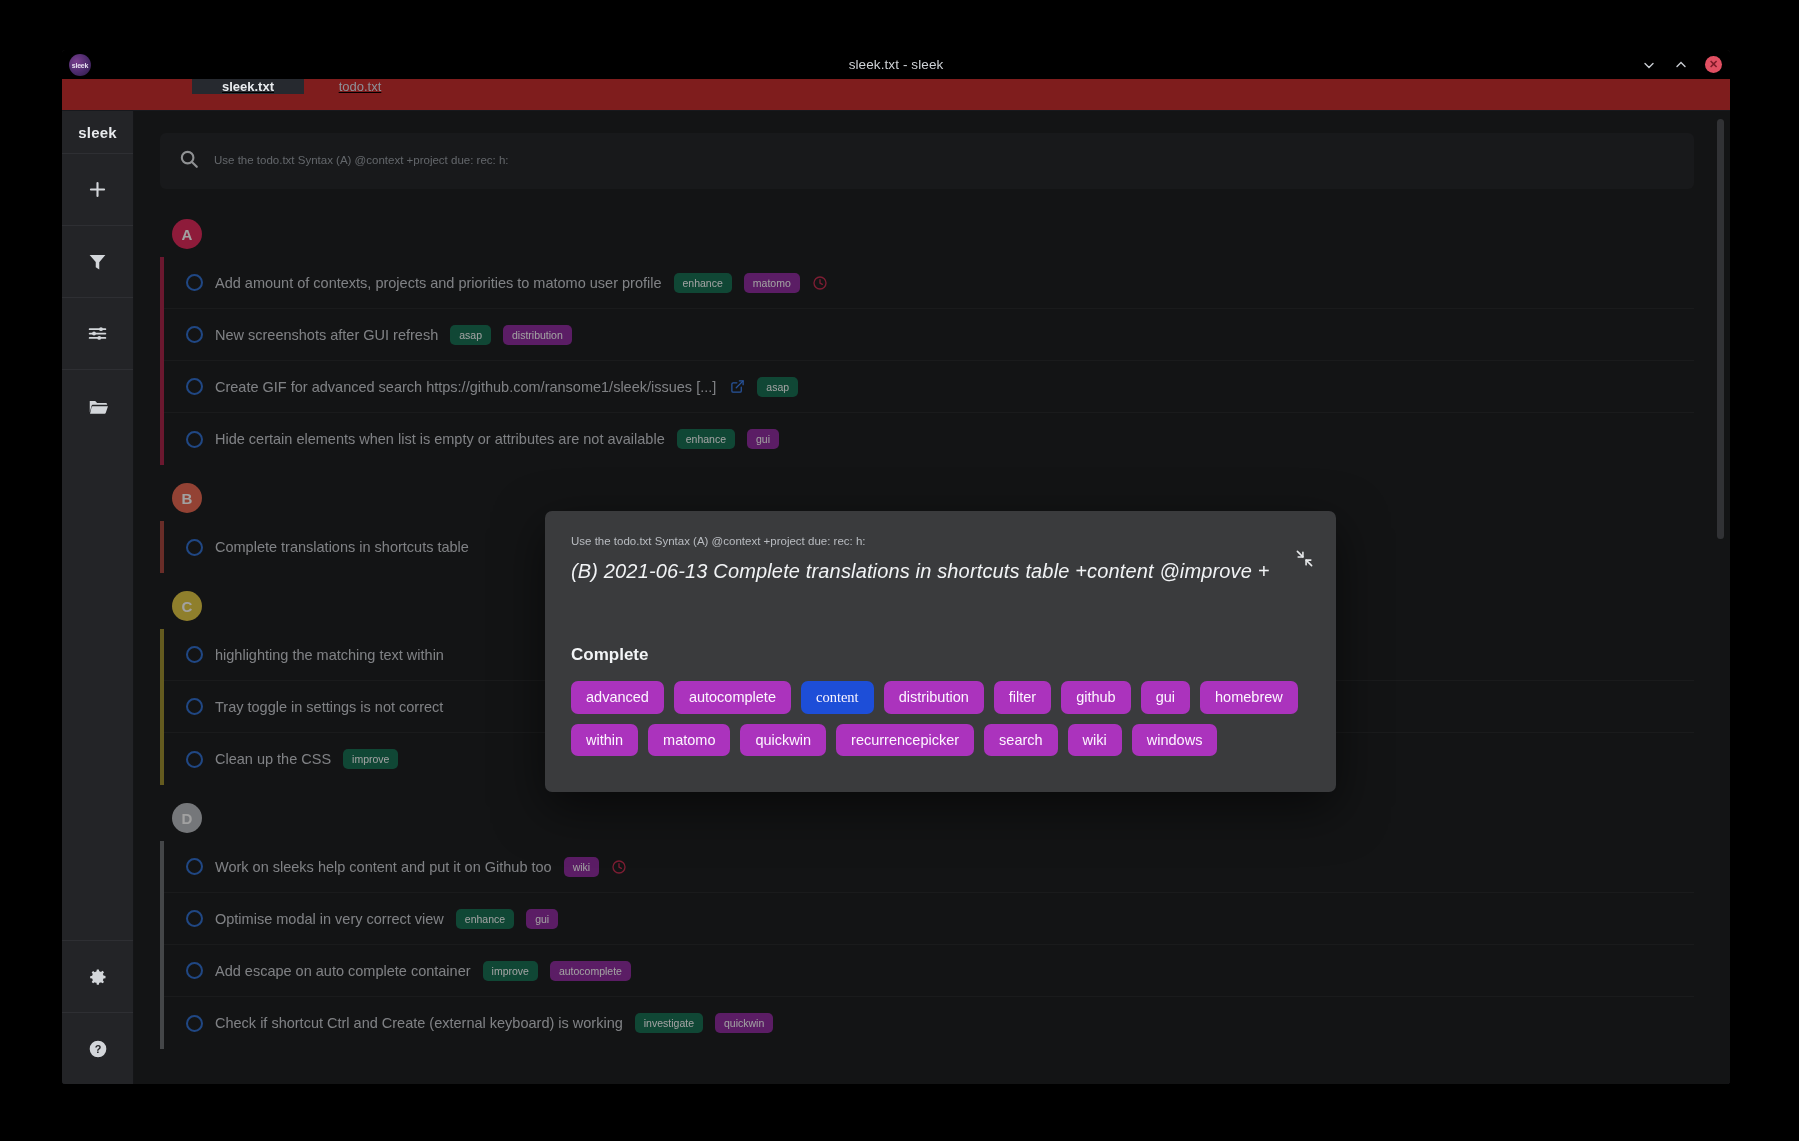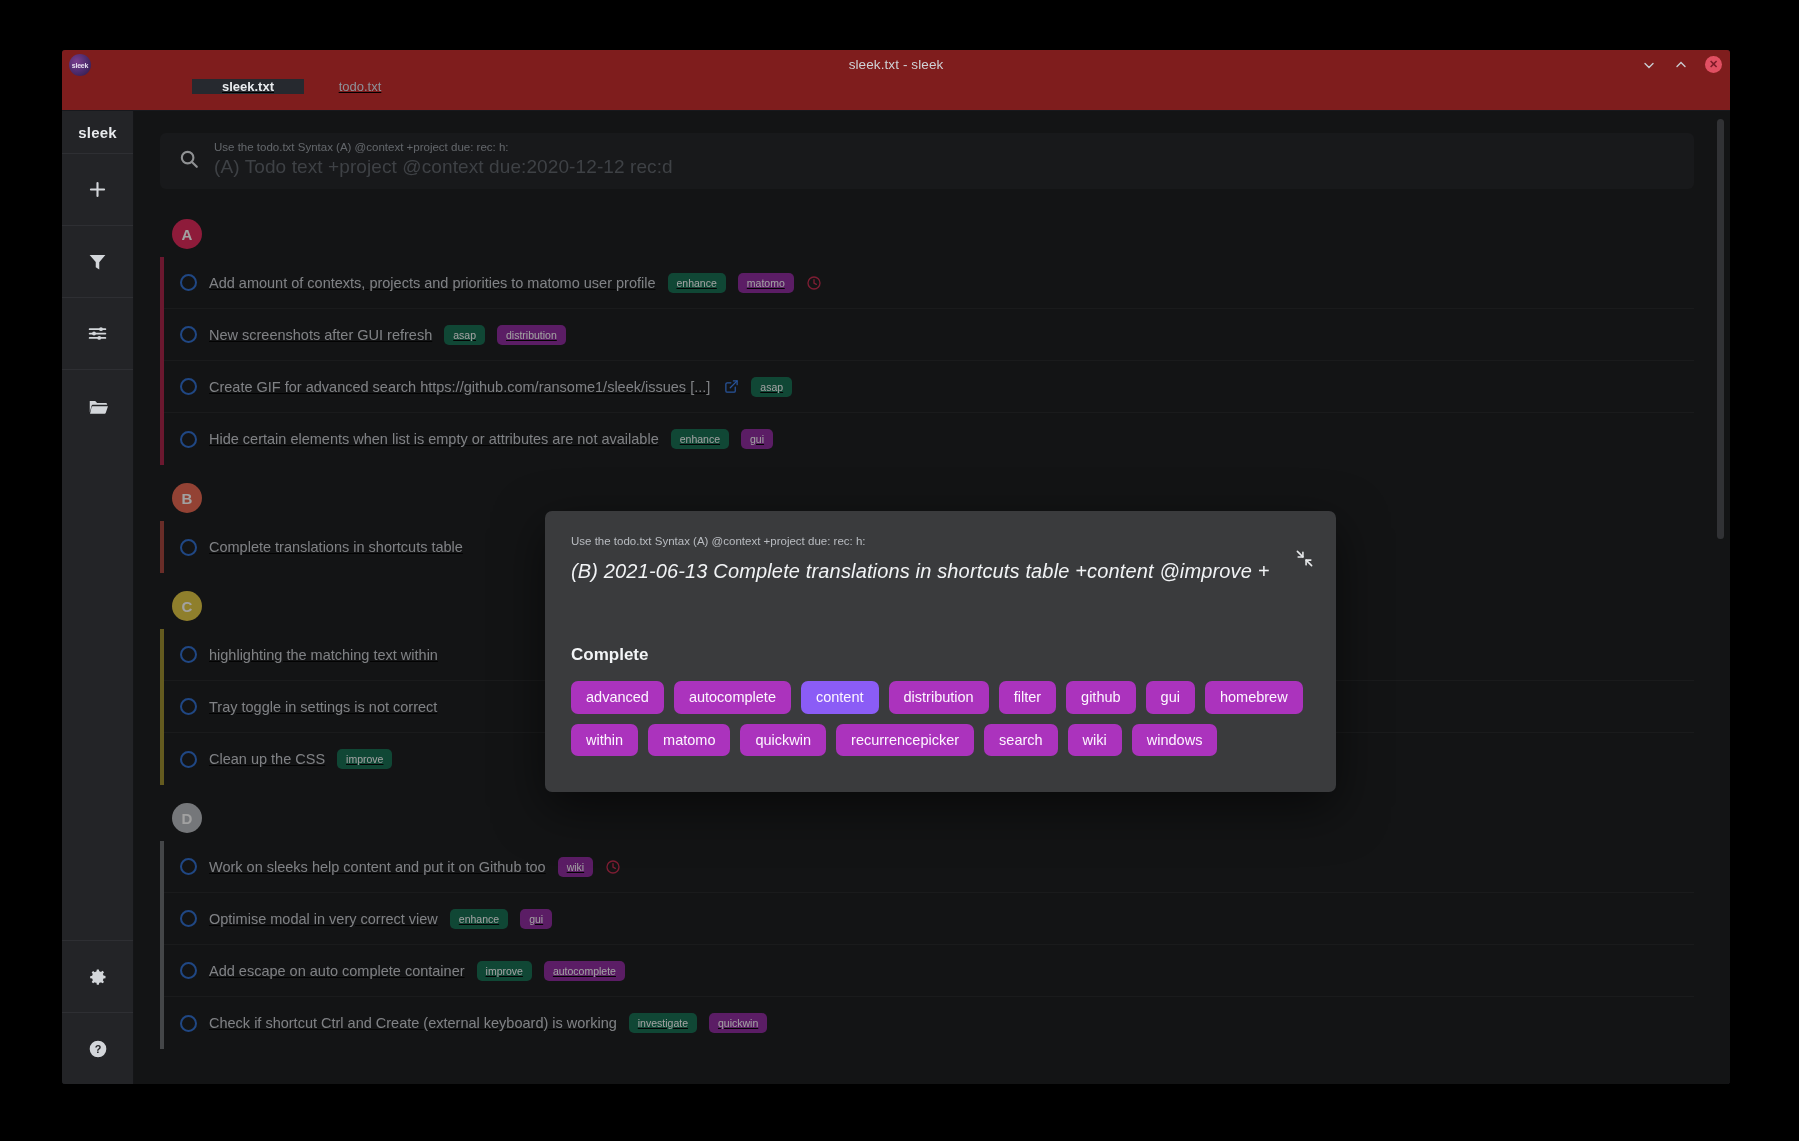--- a/index.html
+++ b/index.html
@@ -25,21 +25,21 @@
     background: #1d1d1f;
     border-radius: 3px;
     overflow: hidden;
     box-shadow: 0 12px 60px rgba(0,0,0,0.9);
   }
 
   
   #titlebar {
     position: relative;
     height: 29px;
-    background: #7f1d1d;
+    background: #000000;
     display: flex;
     align-items: center;
     justify-content: center;
   }
   #titlebar .title {
     font-size: 13.5px;
     color: #cfd2d6;
     letter-spacing: .1px;
   }
   #app-logo {
@@ -166,23 +166,22 @@
   .badge {
     width: 30px; height: 30px; border-radius: 50%;
     display: flex; align-items: center; justify-content: center;
     font-size: 15px; font-weight: bold; color: #ffffff;
     margin-left: 12px; margin-bottom: 8px;
   }
   .rows { border-left: 4px solid #666; }
   .row {
     display: flex; align-items: center; gap: 12px;
     height: 52px;
-    padding-left: 16px;
+    padding-left: 22px;
     border-bottom: 1px solid #262729;
-    text-decoration: underline;
   }
   .row:last-child { border-bottom: none; }
   .check {
     width: 17px; height: 17px;
     border: 2px solid #2f6fd0;
     border-radius: 50%;
     flex: 0 0 auto;
     cursor: pointer;
   }
   .todo-text {
@@ -236,21 +235,21 @@
   }
   .chip {
     background: #ab33bd;
     color: #fdf6ff;
     font-size: 14.5px;
     padding: 9px 15px;
     border-radius: 7px;
     cursor: pointer;
     line-height: 1;
   }
-  .chip.used { background: #8b5cf6; }
+  .chip.used { background: #1d4ed8; font-family: Liberation Serif, serif; }
 
   
   #scrollbar {
     position: absolute;
     right: 6px; top: 8px;
     width: 7px; height: 420px;
     background: #4b4d51;
     border-radius: 4px;
   }
 </style>
@@ -351,21 +350,20 @@
 
         <div id="searchbar">
           <span class="mag">
             <svg width="22" height="22" viewBox="0 0 24 24" fill="none" stroke="currentColor" stroke-width="2.3" stroke-linecap="round">
               <circle cx="10.5" cy="10.5" r="6.3"></circle>
               <line x1="15.2" y1="15.2" x2="20.5" y2="20.5"></line>
             </svg>
           </span>
           <div class="field">
             <div class="hint">Use the todo.txt Syntax (A) @context +project due: rec: h:</div>
-            <div class="placeholder">(A) Todo text +project @context due:2020-12-12 rec:d</div>
           </div>
         </div>
 
         <div id="list">
             <div class="group">
               <div class="badge" style="background: rgb(224, 40, 90);">A</div>
               <div class="rows" style="border-left-color: rgb(169, 35, 72);">
                 <div class="row">
                   <div class="check"></div>
                   <span class="todo-text">Add amount of contexts, projects and priorities to matomo user profile</span>

